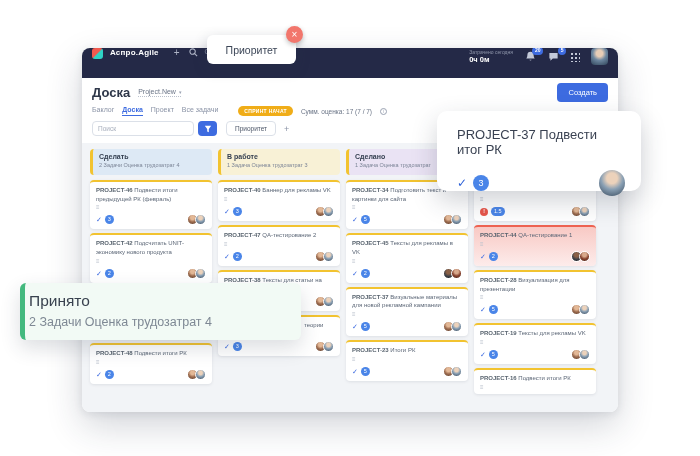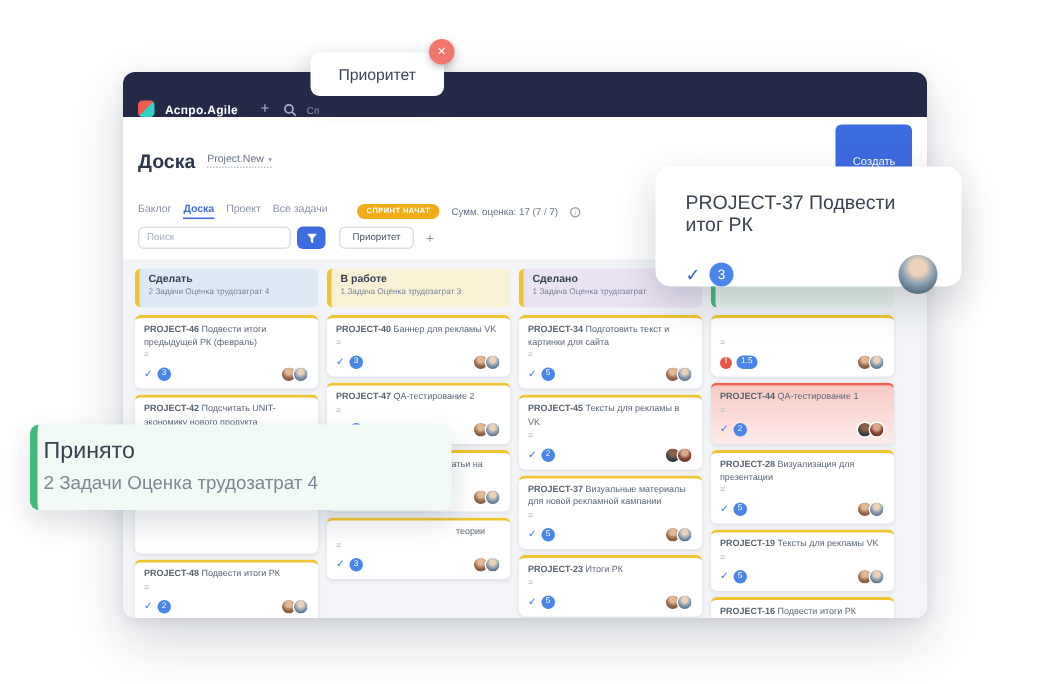--- a/index.html
+++ b/index.html
@@ -6,21 +6,21 @@
   html,body{width:700px;height:456px}
   body{font-family:"Liberation Sans","DejaVu Sans",sans-serif;background:#fff}
   .page{position:relative;width:700px;height:456px;overflow:hidden;background:#fff}
 
   
   .app-window{position:absolute;left:82px;top:48px;width:536px;height:364px;background:#fff;
     border-radius:8px;box-shadow:0 14px 36px rgba(35,45,70,.20),0 2px 8px rgba(35,45,70,.10);
     overflow:hidden;display:flex;flex-direction:column;z-index:1}
 
   
-  .topbar{height:30px;flex:none;background:#242947;display:flex;align-items:flex-end;padding:0 10px;color:#fff;gap:7px}
+  .topbar{height:30px;flex:none;background:#242947;display:flex;align-items:flex-start;padding:0 10px;color:#fff;gap:7px}
   .logo-mark{width:11px;height:11px;border-radius:3px;background:linear-gradient(135deg,#f05a4f 48%,#2fd3c5 52%);flex:none}
   .logo-text{font-size:8px;font-weight:bold;letter-spacing:.2px}
   .tb-plus{color:#aeb4c6;font-size:10px;margin-left:8px;line-height:1}
   .tb-search{display:inline-flex;margin-left:2px}
   .nav-frag{color:#8f96ab;font-size:6.5px}
   .tb-right{margin-left:auto;display:flex;align-items:center;gap:11px}
   .time{text-align:left;line-height:1.2}
   .t-label{font-size:5px;color:#8f96ab}
   .t-value{font-size:7.5px;font-weight:bold}
   .tb-ic{position:relative;display:inline-flex;width:12px;height:12px;align-items:center;justify-content:center}
@@ -32,21 +32,21 @@
     background:radial-gradient(circle at 50% 32%,#e8cdb6 22%,#6d87a0 48%,#2e4258 100%)}
 
   
   .board-header{padding:5px 10px 7px;background:#fff}
   .bh-row1{display:flex;align-items:center}
   .bh-title{font-size:13px;font-weight:bold;color:#2e3749}
   .project-select{margin-left:8px;font-size:7px;color:#6a7486;display:inline-flex;align-items:center;gap:3px;
     border-bottom:1px dotted #b9c0cc;padding-bottom:1px}
   .chev{font-size:5px;color:#9aa2b2}
   .create-btn{margin-left:auto;background:#3d6be0;color:#fff;border:none;border-radius:4px;font-size:7.5px;
-    padding:20px 11px;font-family:inherit;cursor:pointer}
+    padding:5px 11px;font-family:inherit;cursor:pointer}
   .bh-row2{display:flex;align-items:center;margin-top:4px;gap:8px}
   .tabs{display:flex;gap:8px}
   .tab{font-size:7px;color:#8a93a6;padding-bottom:2px;border-bottom:1.5px solid transparent;cursor:pointer}
   .tab.active{color:#3d6be0;font-weight:bold;border-bottom-color:#3d6be0}
   .sprint-badge{margin-left:12px;background:#f0ad18;color:#fff;font-size:5px;font-weight:bold;
     padding:2px 6px;border-radius:7px;letter-spacing:.3px}
   .summary{font-size:6.5px;color:#6a7486}
   .info-ic{width:7px;height:7px;border:1px solid #9aa2b2;border-radius:50%;color:#9aa2b2;font-size:4.5px;
     display:inline-flex;align-items:center;justify-content:center;font-style:italic}
   .bh-row3{display:flex;align-items:center;margin-top:5px;gap:4px}
@@ -123,20 +123,41 @@
       <span class="logo-mark"></span>
       <span class="logo-text">Аспро.Agile</span>
       <span class="tb-plus">+</span>
       <span class="tb-search">
         <svg width="9" height="9" viewBox="0 0 10 10">
             <circle cx="4" cy="4" r="3" fill="none" stroke="#aeb4c6" stroke-width="1.2"></circle>
             <line x1="6.3" y1="6.3" x2="9" y2="9" stroke="#aeb4c6" stroke-width="1.2"></line>
           </svg>
       </span>
       <span class="nav-frag">Сп</span>
+      <div class="tb-right">
+        <div class="time">
+          <div class="t-label">Затрачено сегодня</div>
+          <div class="t-value">0ч 0м</div>
+        </div>
+        <span class="tb-ic">
+          <svg width="11" height="11" viewBox="0 0 16 16">
+              <path d="M8 1a4.5 4.5 0 0 0-4.5 4.5c0 3-1 4.6-1.7 5.5h12.4C13.5 10.1 12.5 8.5 12.5 5.5A4.5 4.5 0 0 0 8 1z" fill="#c3c9d8"></path>
+              <path d="M6.4 12.6a1.7 1.7 0 0 0 3.2 0z" fill="#c3c9d8"></path>
+            </svg>
+          <span class="tb-badge">20</span>
+        </span>
+        <span class="tb-ic">
+          <svg width="11" height="11" viewBox="0 0 16 16">
+              <path d="M2 3h12v8H7l-3.5 3v-3H2z" fill="#c3c9d8"></path>
+            </svg>
+          <span class="tb-badge">5</span>
+        </span>
+        <span class="grid-ic"></span>
+        <span class="tb-avatar"></span>
+      </div>
     </div>
 
     <div class="board-header">
       <div class="bh-row1">
         <span class="bh-title">Доска</span>
         <span class="project-select">
           <span>Project.New</span>
           <span class="chev">▾</span>
         </span>
         <button class="create-btn">Создать</button>

